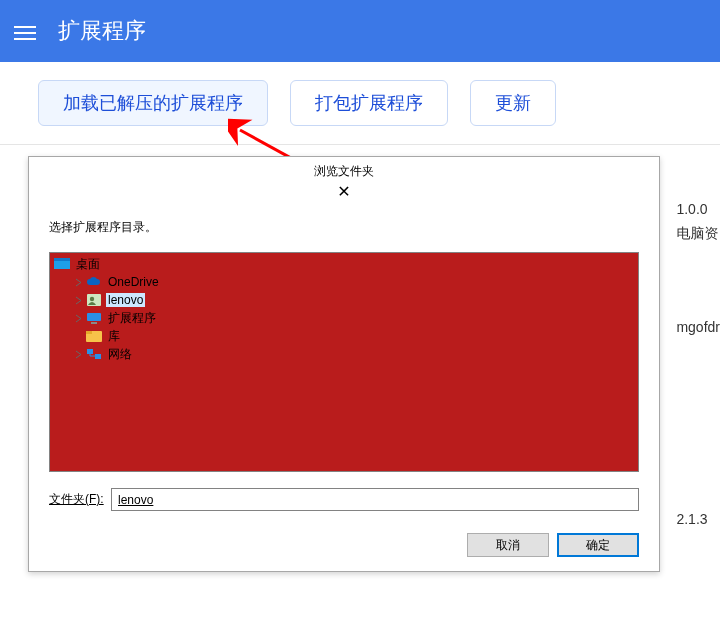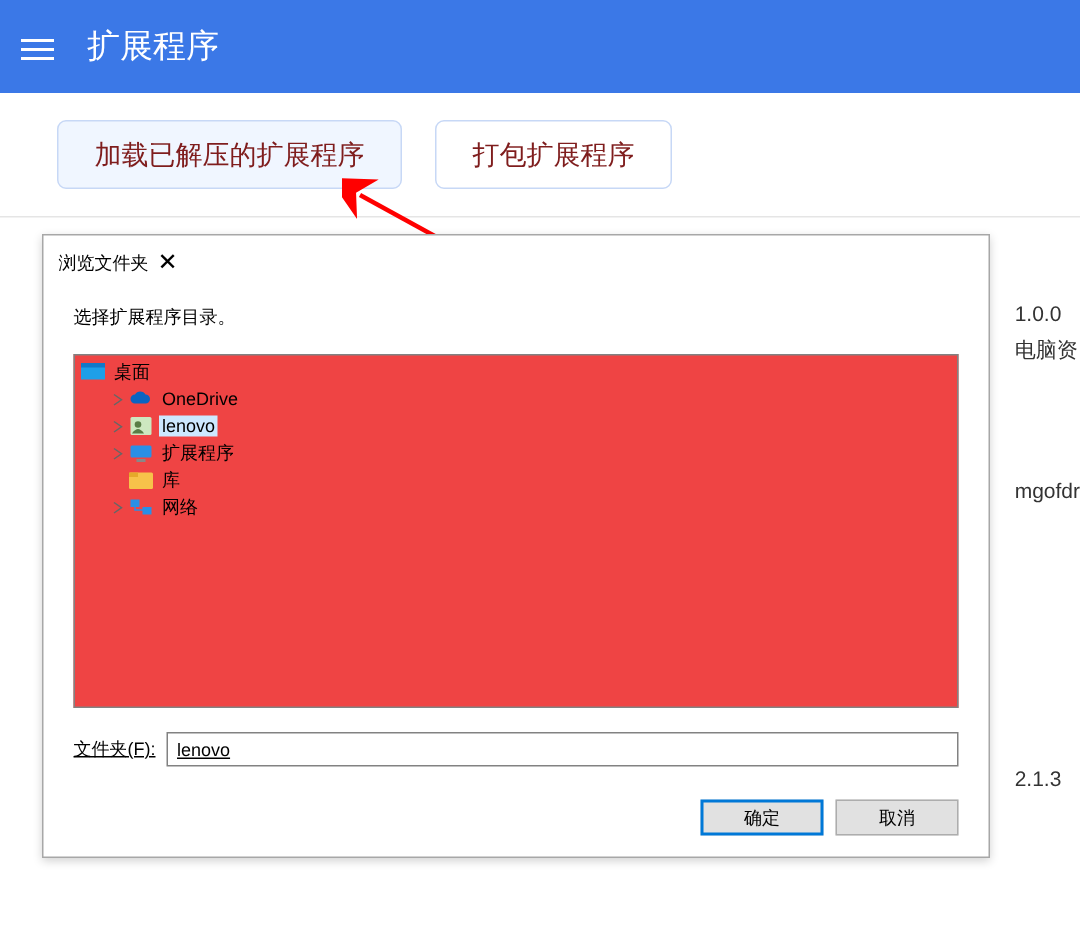--- a/index.html
+++ b/index.html
@@ -22,21 +22,21 @@
   
   .toolbar {
     display: flex;
     gap: 22px;
     padding: 18px 38px;
     border-bottom: 1px solid #e5e5e5;
   }
   .tool-btn {
     border: 1px solid #c7d8f6;
     background: #fff;
-    color: #7f1d1d;
+    color: #1d4ed8;
     font-size: 18px;
     padding: 10px 24px;
     border-radius: 6px;
     cursor: pointer;
     font-family: Liberation Sans, sans-serif;
   }
   .tool-btn.highlight {
     background: #f0f6ff;
   }
 
@@ -57,30 +57,31 @@
     display: flex;
     flex-direction: column;
     font-size: 12px;
   }
   .dlg-title {
     display: flex;
     align-items: center;
     justify-content: flex-start;
     padding: 6px 10px;
     border-bottom: none;
+    flex-direction: column;
   }
   .dlg-title-text { font-size: 12px; }
   .close-btn { font-size: 16px; cursor: pointer; padding: 2px 6px; font-family: Arial, sans-serif; }
   .dlg-instruction { padding: 10px 20px 16px 20px; font-size: 12px; }
 
   .tree-box {
     margin: 0 20px;
     border: 1px solid #828282;
     height: 246px;
-    background: #ef4444;
+    background: #b91c1c;
     overflow: auto;
   }
   .tree-root { padding: 2px 4px; }
   .tree-row {
     display: flex;
     align-items: center;
     height: 18px;
     cursor: pointer;
   }
   .expander { width: 12px; height: 12px; display: inline-flex; align-items: center; justify-content: center; margin-right: 2px; }
@@ -139,20 +140,21 @@
     <span></span>
       <span></span>
       <span></span>
   </div>
   <div class="header-title">扩展程序</div>
 </div>
 
 <div class="toolbar">
   <button class="tool-btn highlight">加载已解压的扩展程序</button>
   <button class="tool-btn">打包扩展程序</button>
+  <button class="tool-btn">更新</button>
 </div>
 
 <div class="bg-fragments">
   <div>1.0.0</div>
   <div>电脑资</div>
   <div style="height:60px"></div>
   <div>mgofdr</div>
   <div style="height:160px"></div>
   <div>2.1.3</div>
 </div>
@@ -255,16 +257,16 @@
         </div>
     </div>
   </div>
 
   <div class="folder-line">
     <span class="folder-label">文件夹(F):</span>
     <input class="folder-input" value="lenovo" style="">
   </div>
 
   <div class="dlg-buttons">
+    <button class="dlg-btn">取消</button>
     <button class="dlg-btn ok">确定</button>
-    <button class="dlg-btn">取消</button>
   </div>
 </div>
 
 </body></html>

